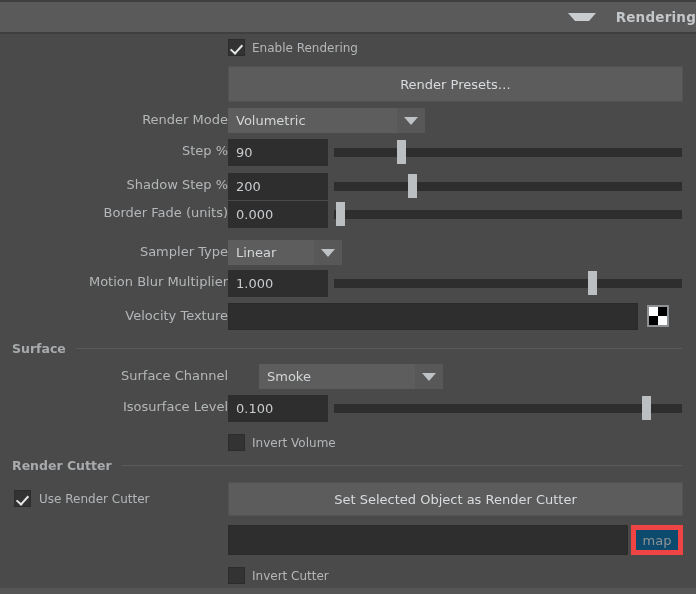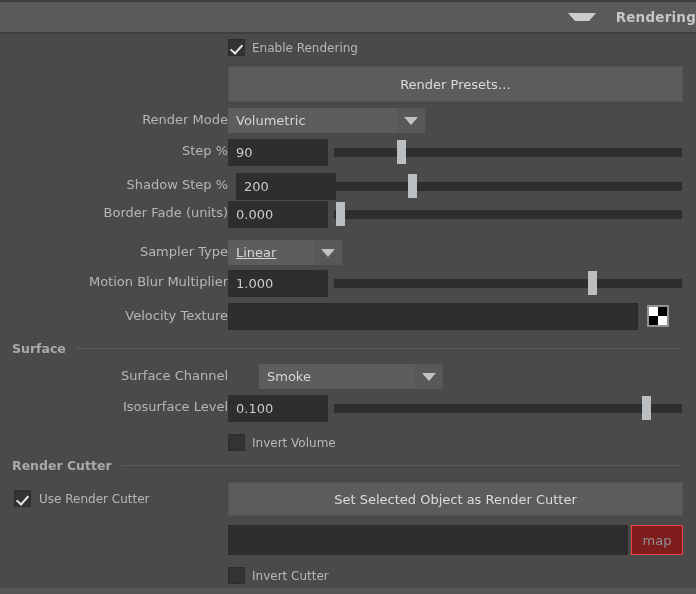--- a/index.html
+++ b/index.html
@@ -243,22 +243,22 @@
     position: absolute;
     width: 9px; height: 9px;
     background: #ffffff;
   }
   .checker i.tl { left: 0; top: 0; }
   .checker i.br { right: 0; bottom: 0; }
 
   
   .mapbtn {
     position: absolute;
-    background: #7f1d1d;
-    border: 1px solid #ef4444;
+    background: #0c4a6e;
+    border: 5px solid #ef4444;
     box-sizing: border-box;
     color: #8f9294;
     font-size: 13px;
     display: flex;
     align-items: center;
     justify-content: center;
   }
 </style>
 </head>
 <body>
@@ -296,40 +296,40 @@
       <div class="lbl">Step %</div>
       <div class="numfield" style="left:228px; top:2px; width:100px; height:27px;">90</div>
       <div class="slider" style="left:334px; top:3px; width:348px;">
         <div class="track"></div>
         <div class="handle" style="left:63px;"></div>
       </div>
     </div>
 
     <div class="row" style="top:137px;">
       <div class="lbl">Shadow Step %</div>
-      <div class="numfield" style="left:236px; top:2px; width:100px; height:27px;">200</div>
+      <div class="numfield" style="left:228px; top:2px; width:100px; height:27px;">200</div>
       <div class="slider" style="left:334px; top:3px; width:348px;">
         <div class="track"></div>
         <div class="handle" style="left:74px;"></div>
       </div>
     </div>
 
     <div class="row" style="top:165px;">
       <div class="lbl">Border Fade (units)</div>
       <div class="numfield" style="left:228px; top:2px; width:100px; height:27px;">0.000</div>
       <div class="slider" style="left:334px; top:3px; width:348px;">
         <div class="track"></div>
         <div class="handle" style="left:2px;"></div>
       </div>
     </div>
 
     <div class="row" style="top:204px;">
       <div class="lbl">Sampler Type</div>
       <div class="combo" style="left:228px; top:2px;">
-        <div class="combo-value" style="width:86px;text-decoration:underline;">Linear</div>
+        <div class="combo-value" style="width:86px;">Linear</div>
         <div class="combo-arrow">
             <i></i>
           </div>
       </div>
     </div>
 
     <div class="row" style="top:234px;">
       <div class="lbl">Motion Blur Multiplier</div>
       <div class="numfield" style="left:228px; top:2px; width:100px; height:27px;">1.000</div>
       <div class="slider" style="left:334px; top:3px; width:348px;">

